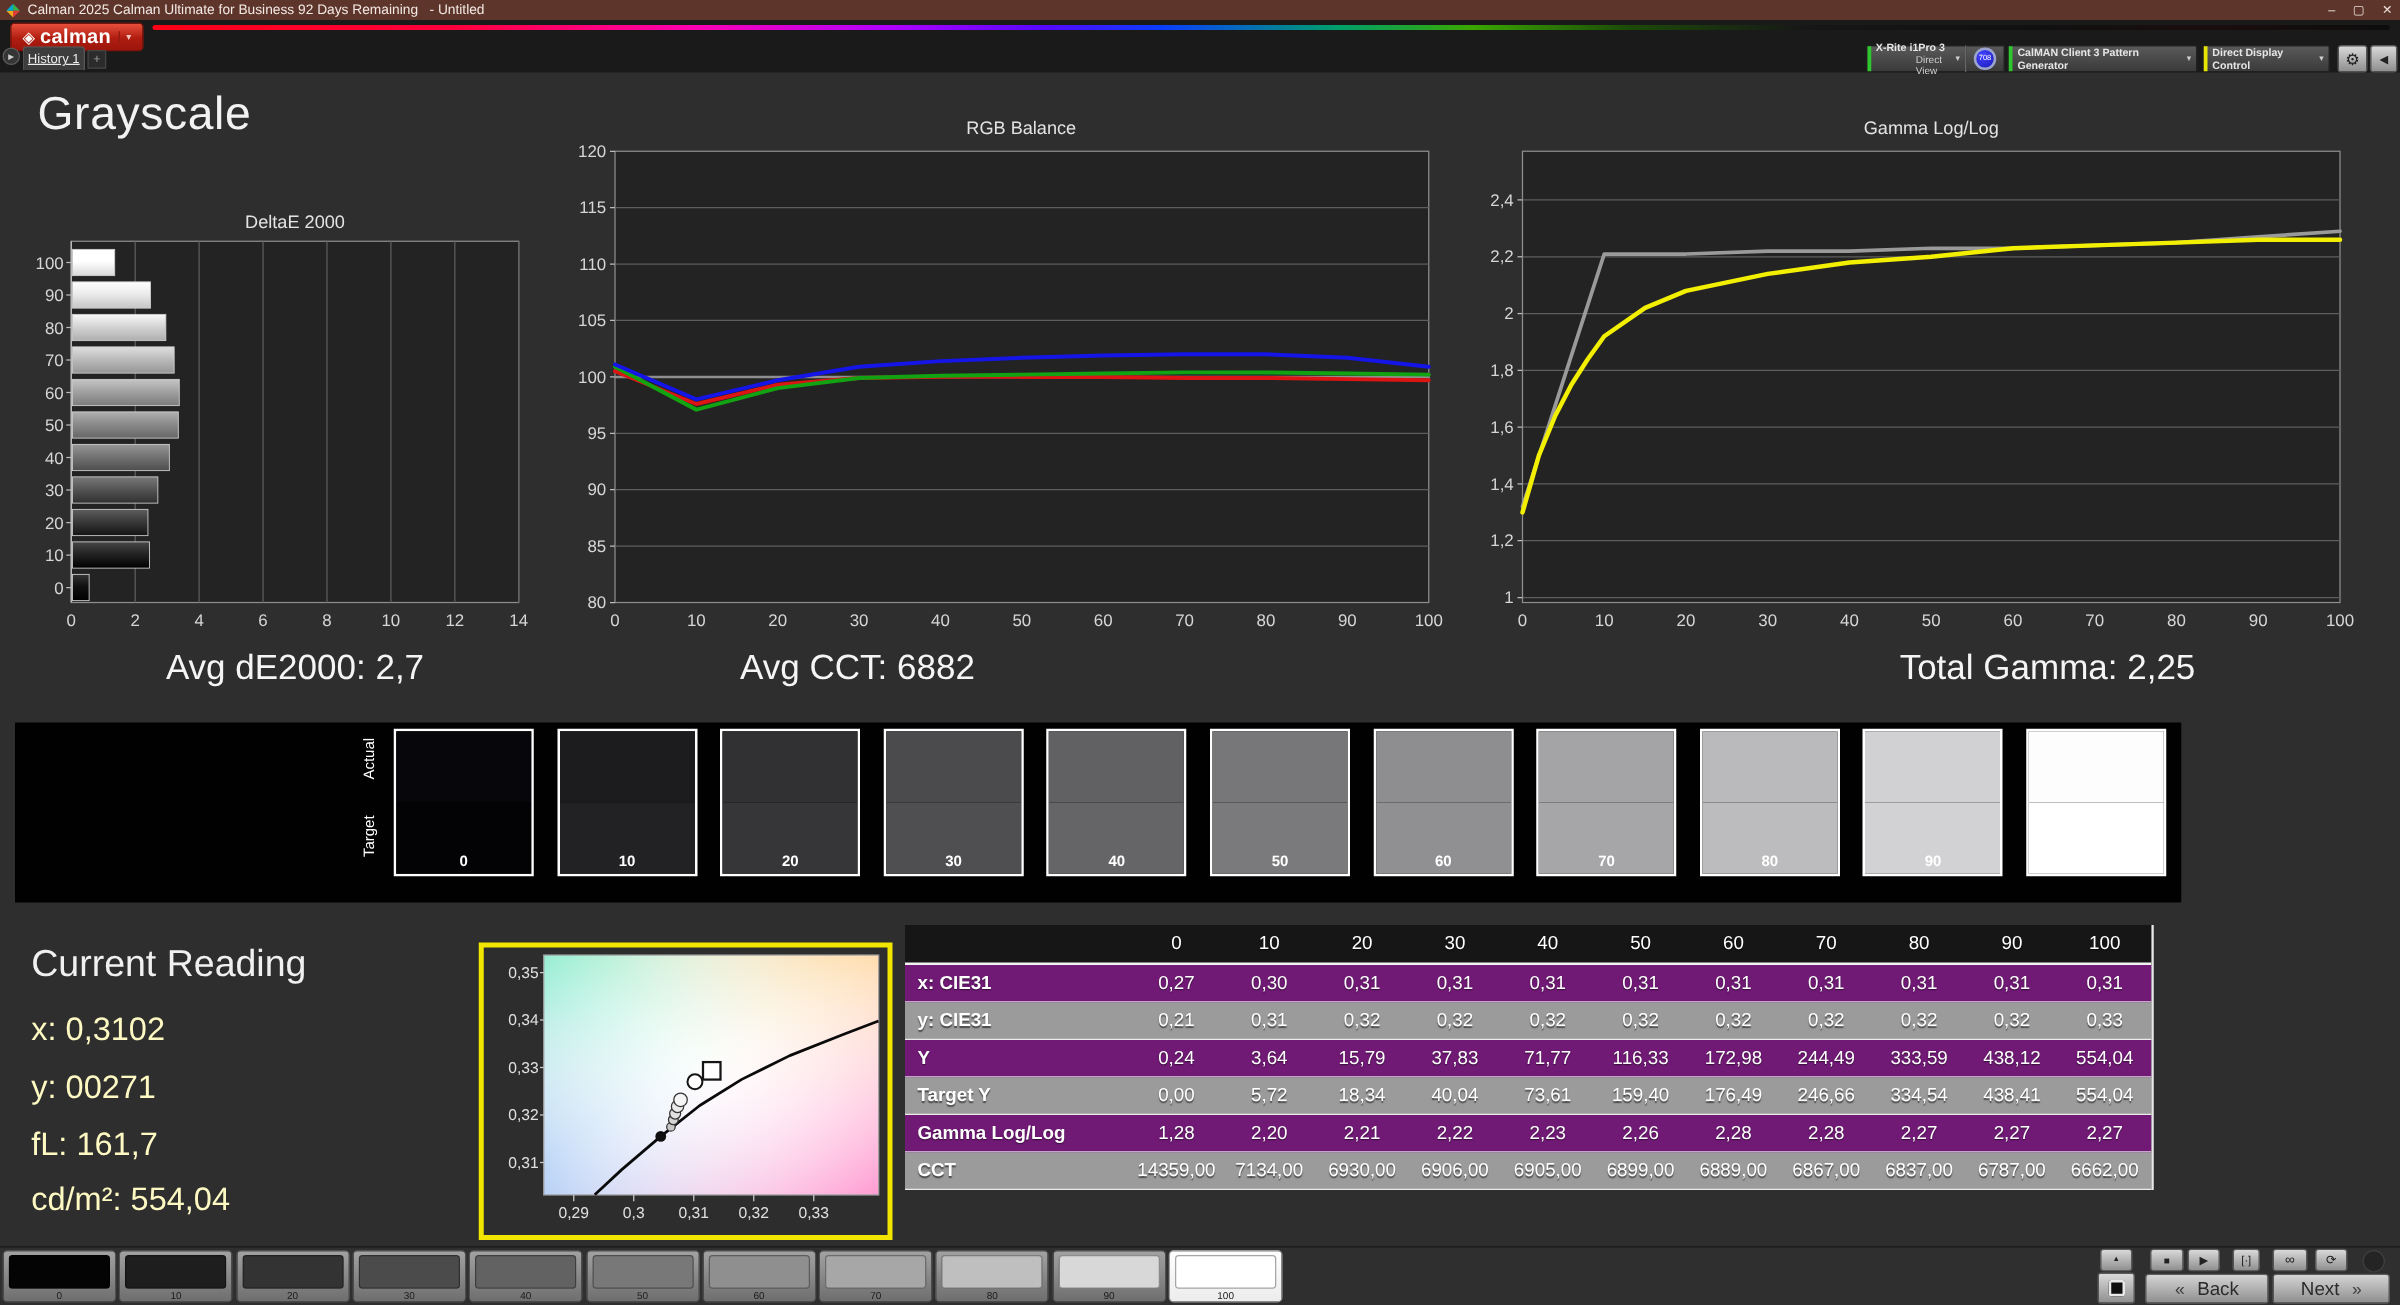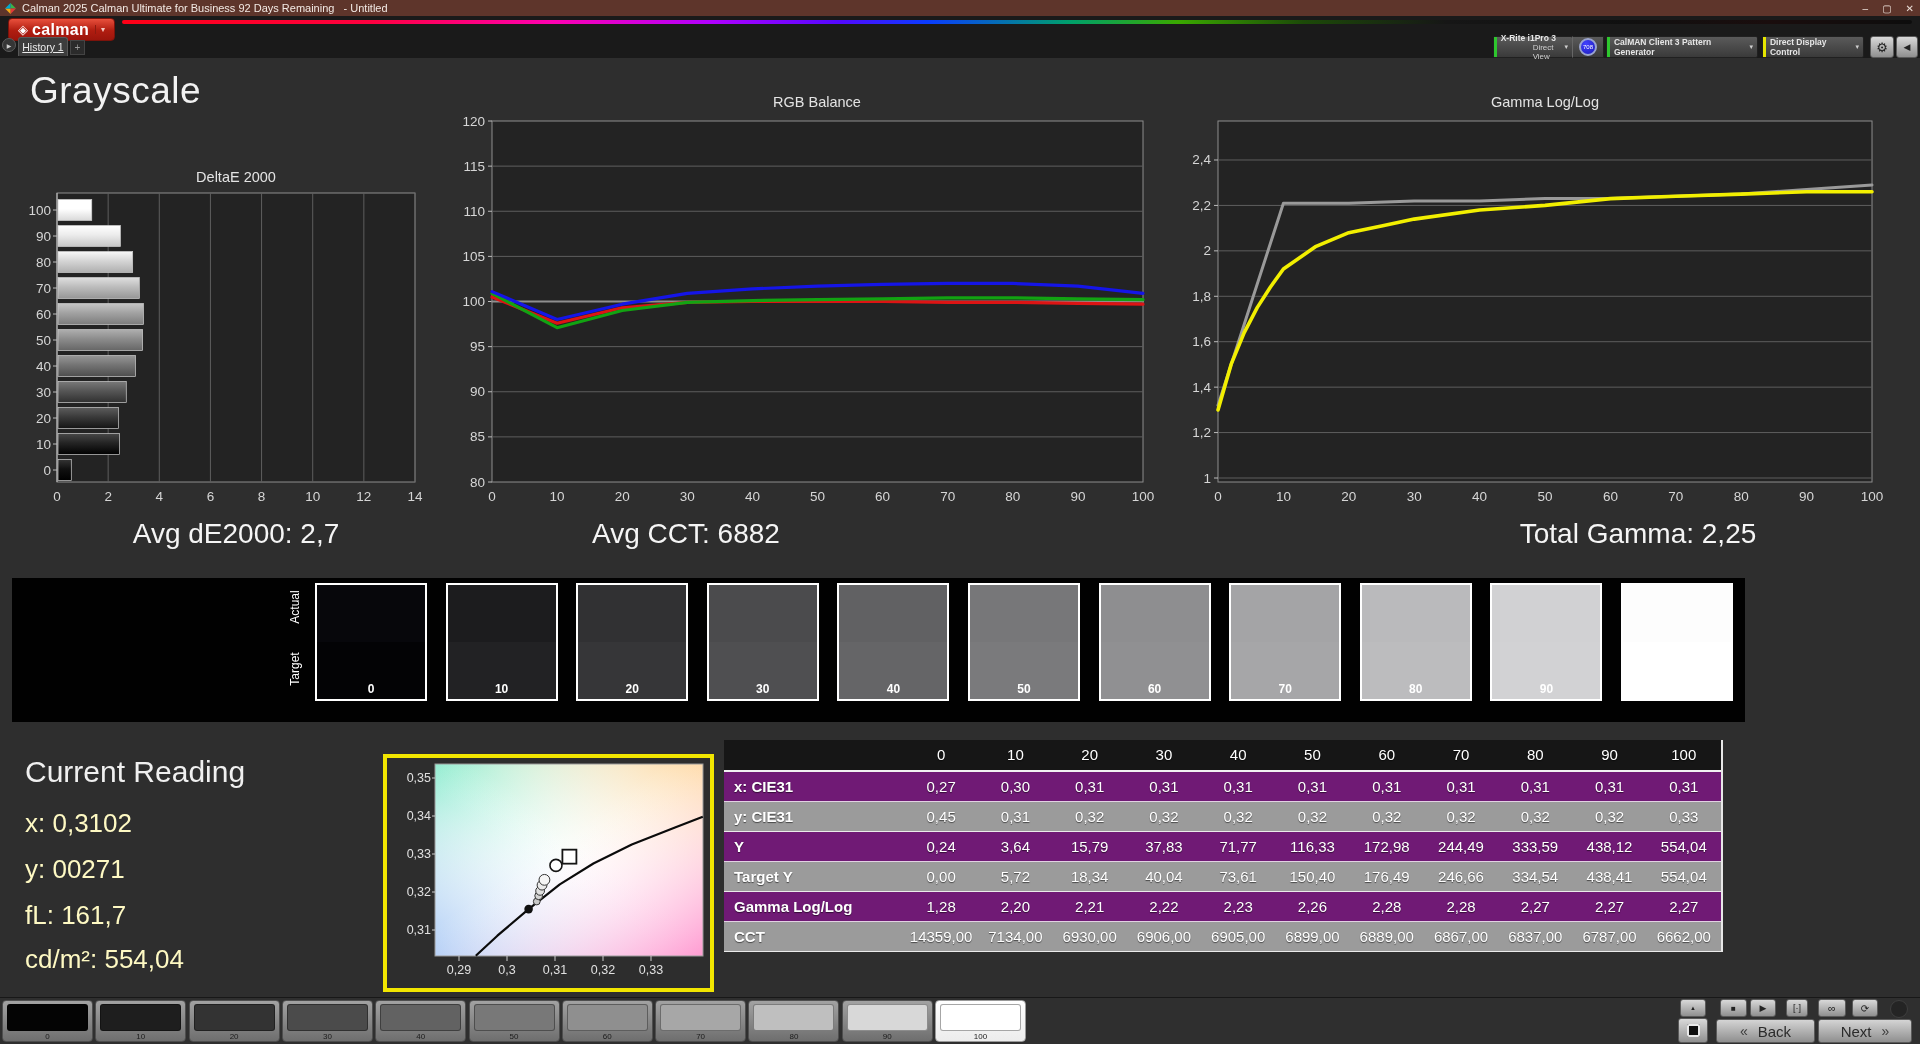--- a/index.html
+++ b/index.html
@@ -497,21 +497,21 @@
         <div class="tc">0,31</div>
         <div class="tc">0,31</div>
         <div class="tc">0,31</div>
         <div class="tc">0,31</div>
         <div class="tc">0,31</div>
         <div class="tc">0,31</div>
         <div class="tc">0,31</div>
       </div>
       <div class="trow light">
         <div class="tc-label">y: CIE31</div>
-        <div class="tc">0,45</div>
+        <div class="tc">0,21</div>
         <div class="tc">0,31</div>
         <div class="tc">0,32</div>
         <div class="tc">0,32</div>
         <div class="tc">0,32</div>
         <div class="tc">0,32</div>
         <div class="tc">0,32</div>
         <div class="tc">0,32</div>
         <div class="tc">0,32</div>
         <div class="tc">0,32</div>
         <div class="tc">0,33</div>
@@ -530,21 +530,21 @@
         <div class="tc">438,12</div>
         <div class="tc">554,04</div>
       </div>
       <div class="trow light">
         <div class="tc-label">Target Y</div>
         <div class="tc">0,00</div>
         <div class="tc">5,72</div>
         <div class="tc">18,34</div>
         <div class="tc">40,04</div>
         <div class="tc">73,61</div>
-        <div class="tc">150,40</div>
+        <div class="tc">159,40</div>
         <div class="tc">176,49</div>
         <div class="tc">246,66</div>
         <div class="tc">334,54</div>
         <div class="tc">438,41</div>
         <div class="tc">554,04</div>
       </div>
       <div class="trow dark">
         <div class="tc-label">Gamma Log/Log</div>
         <div class="tc">1,28</div>
         <div class="tc">2,20</div>

